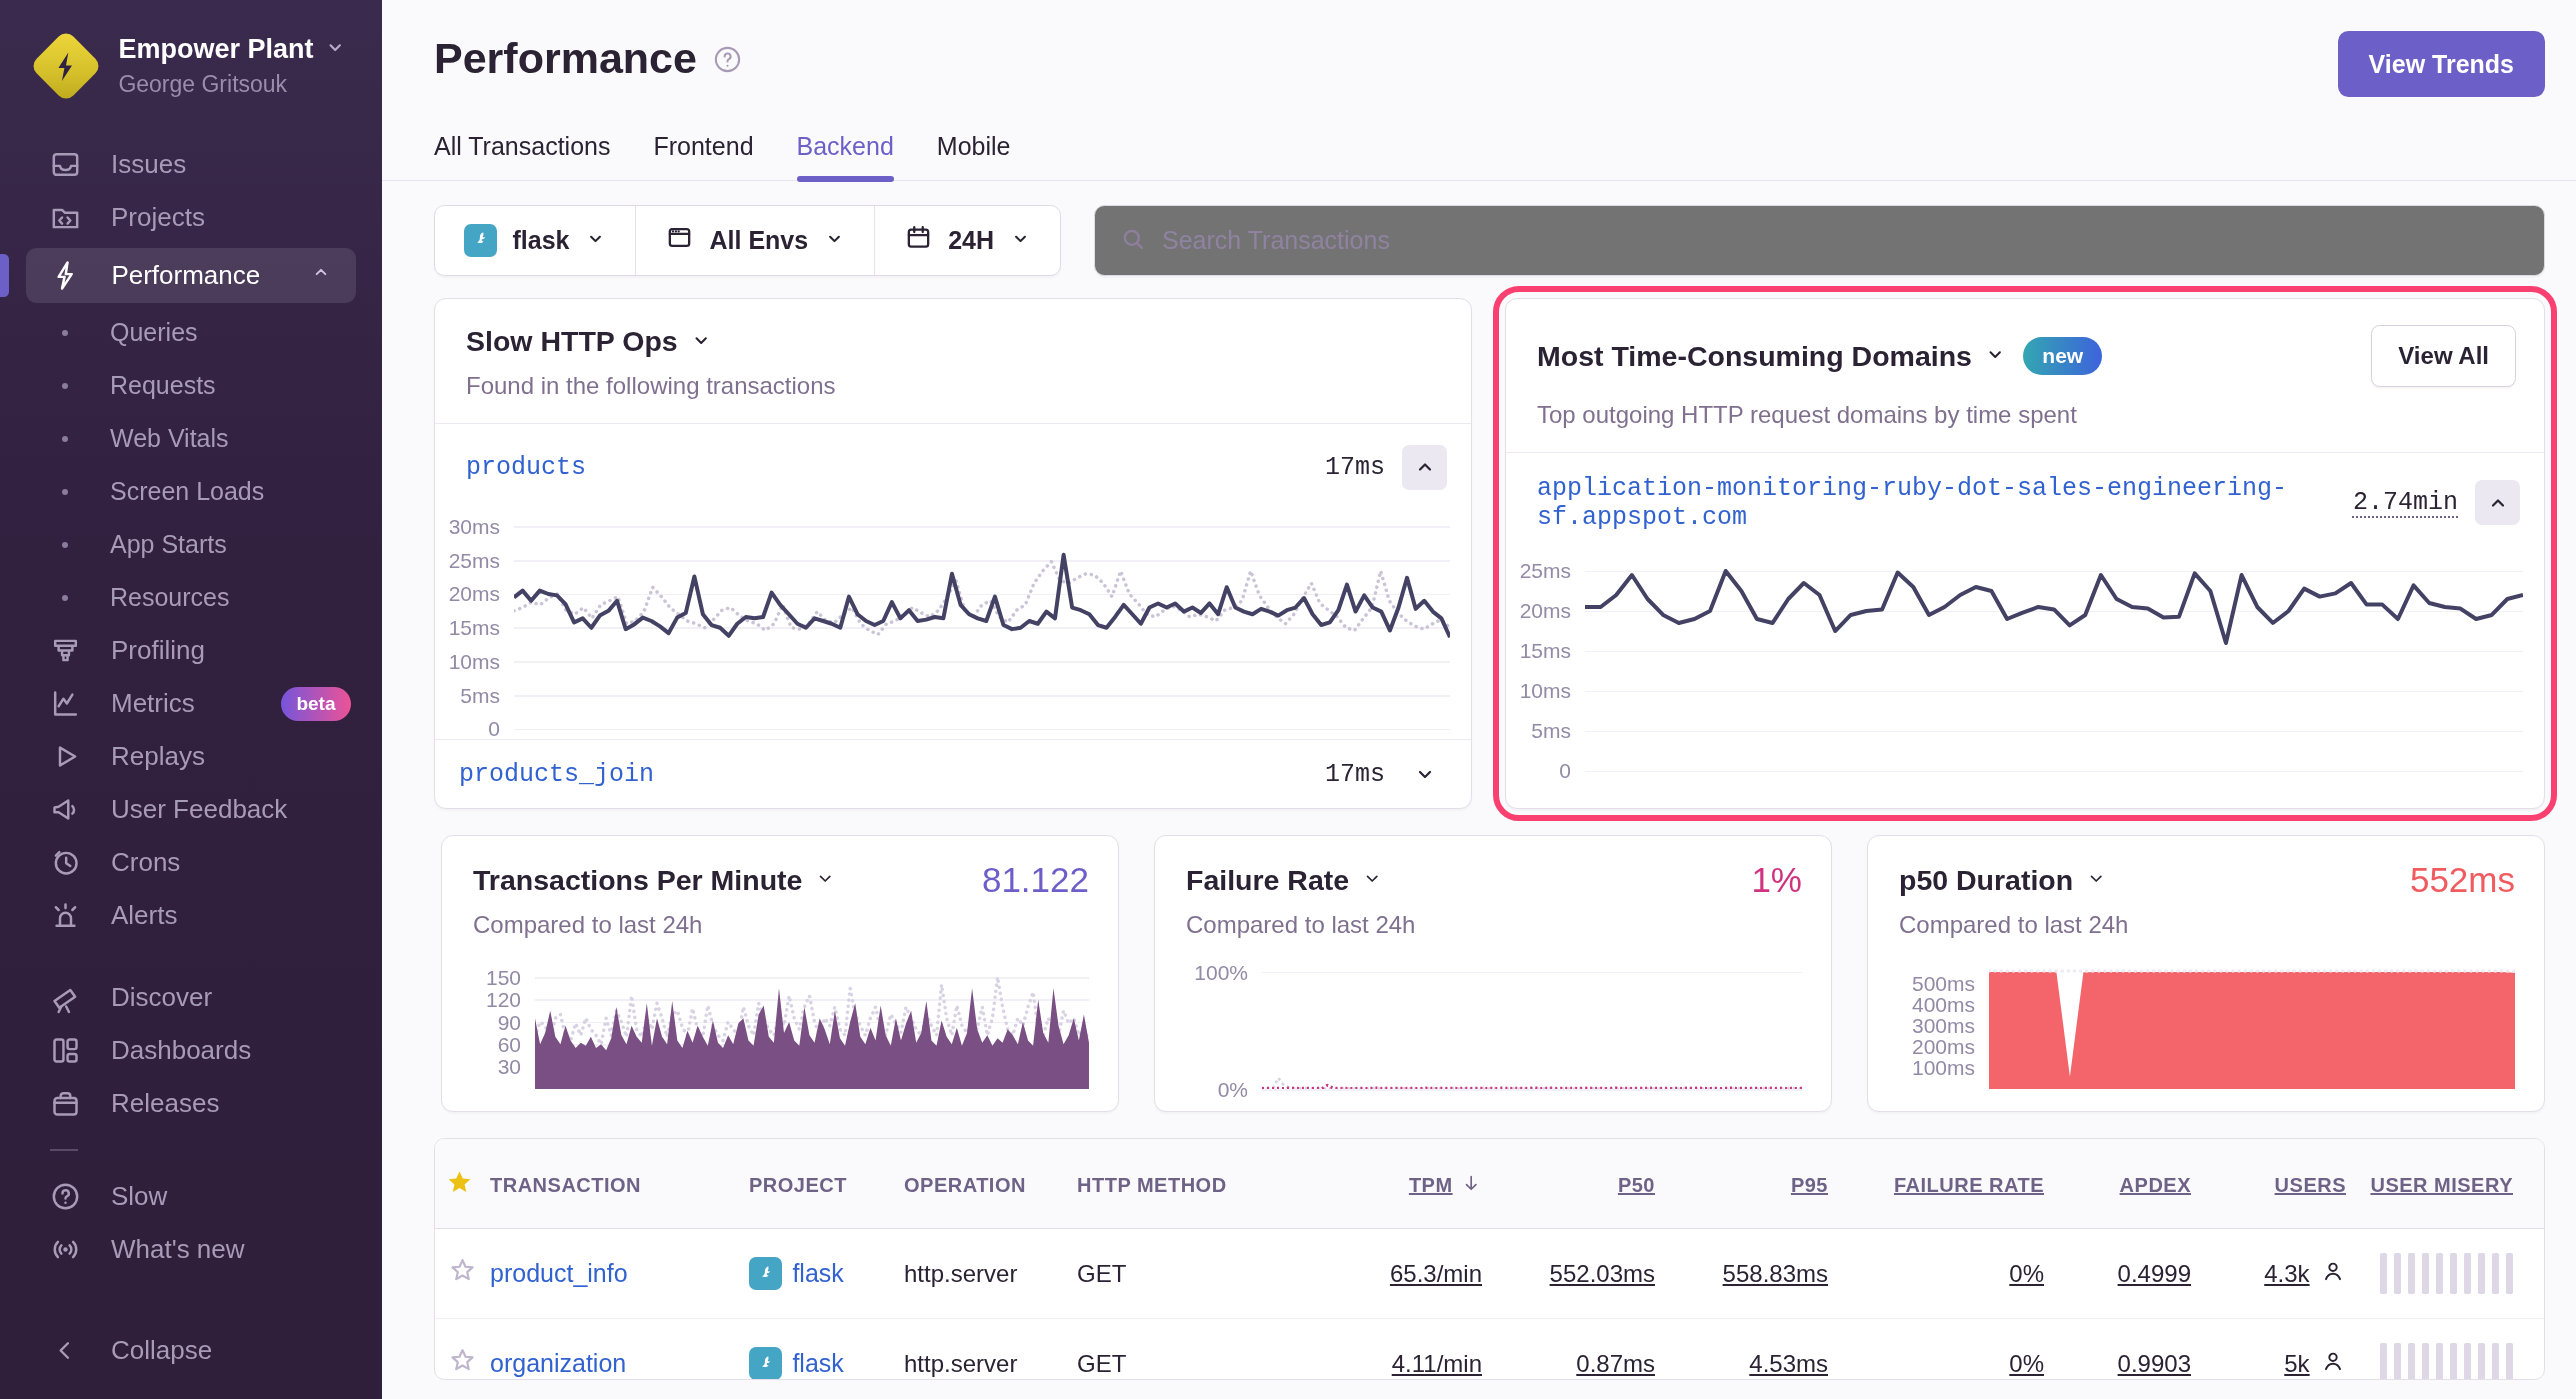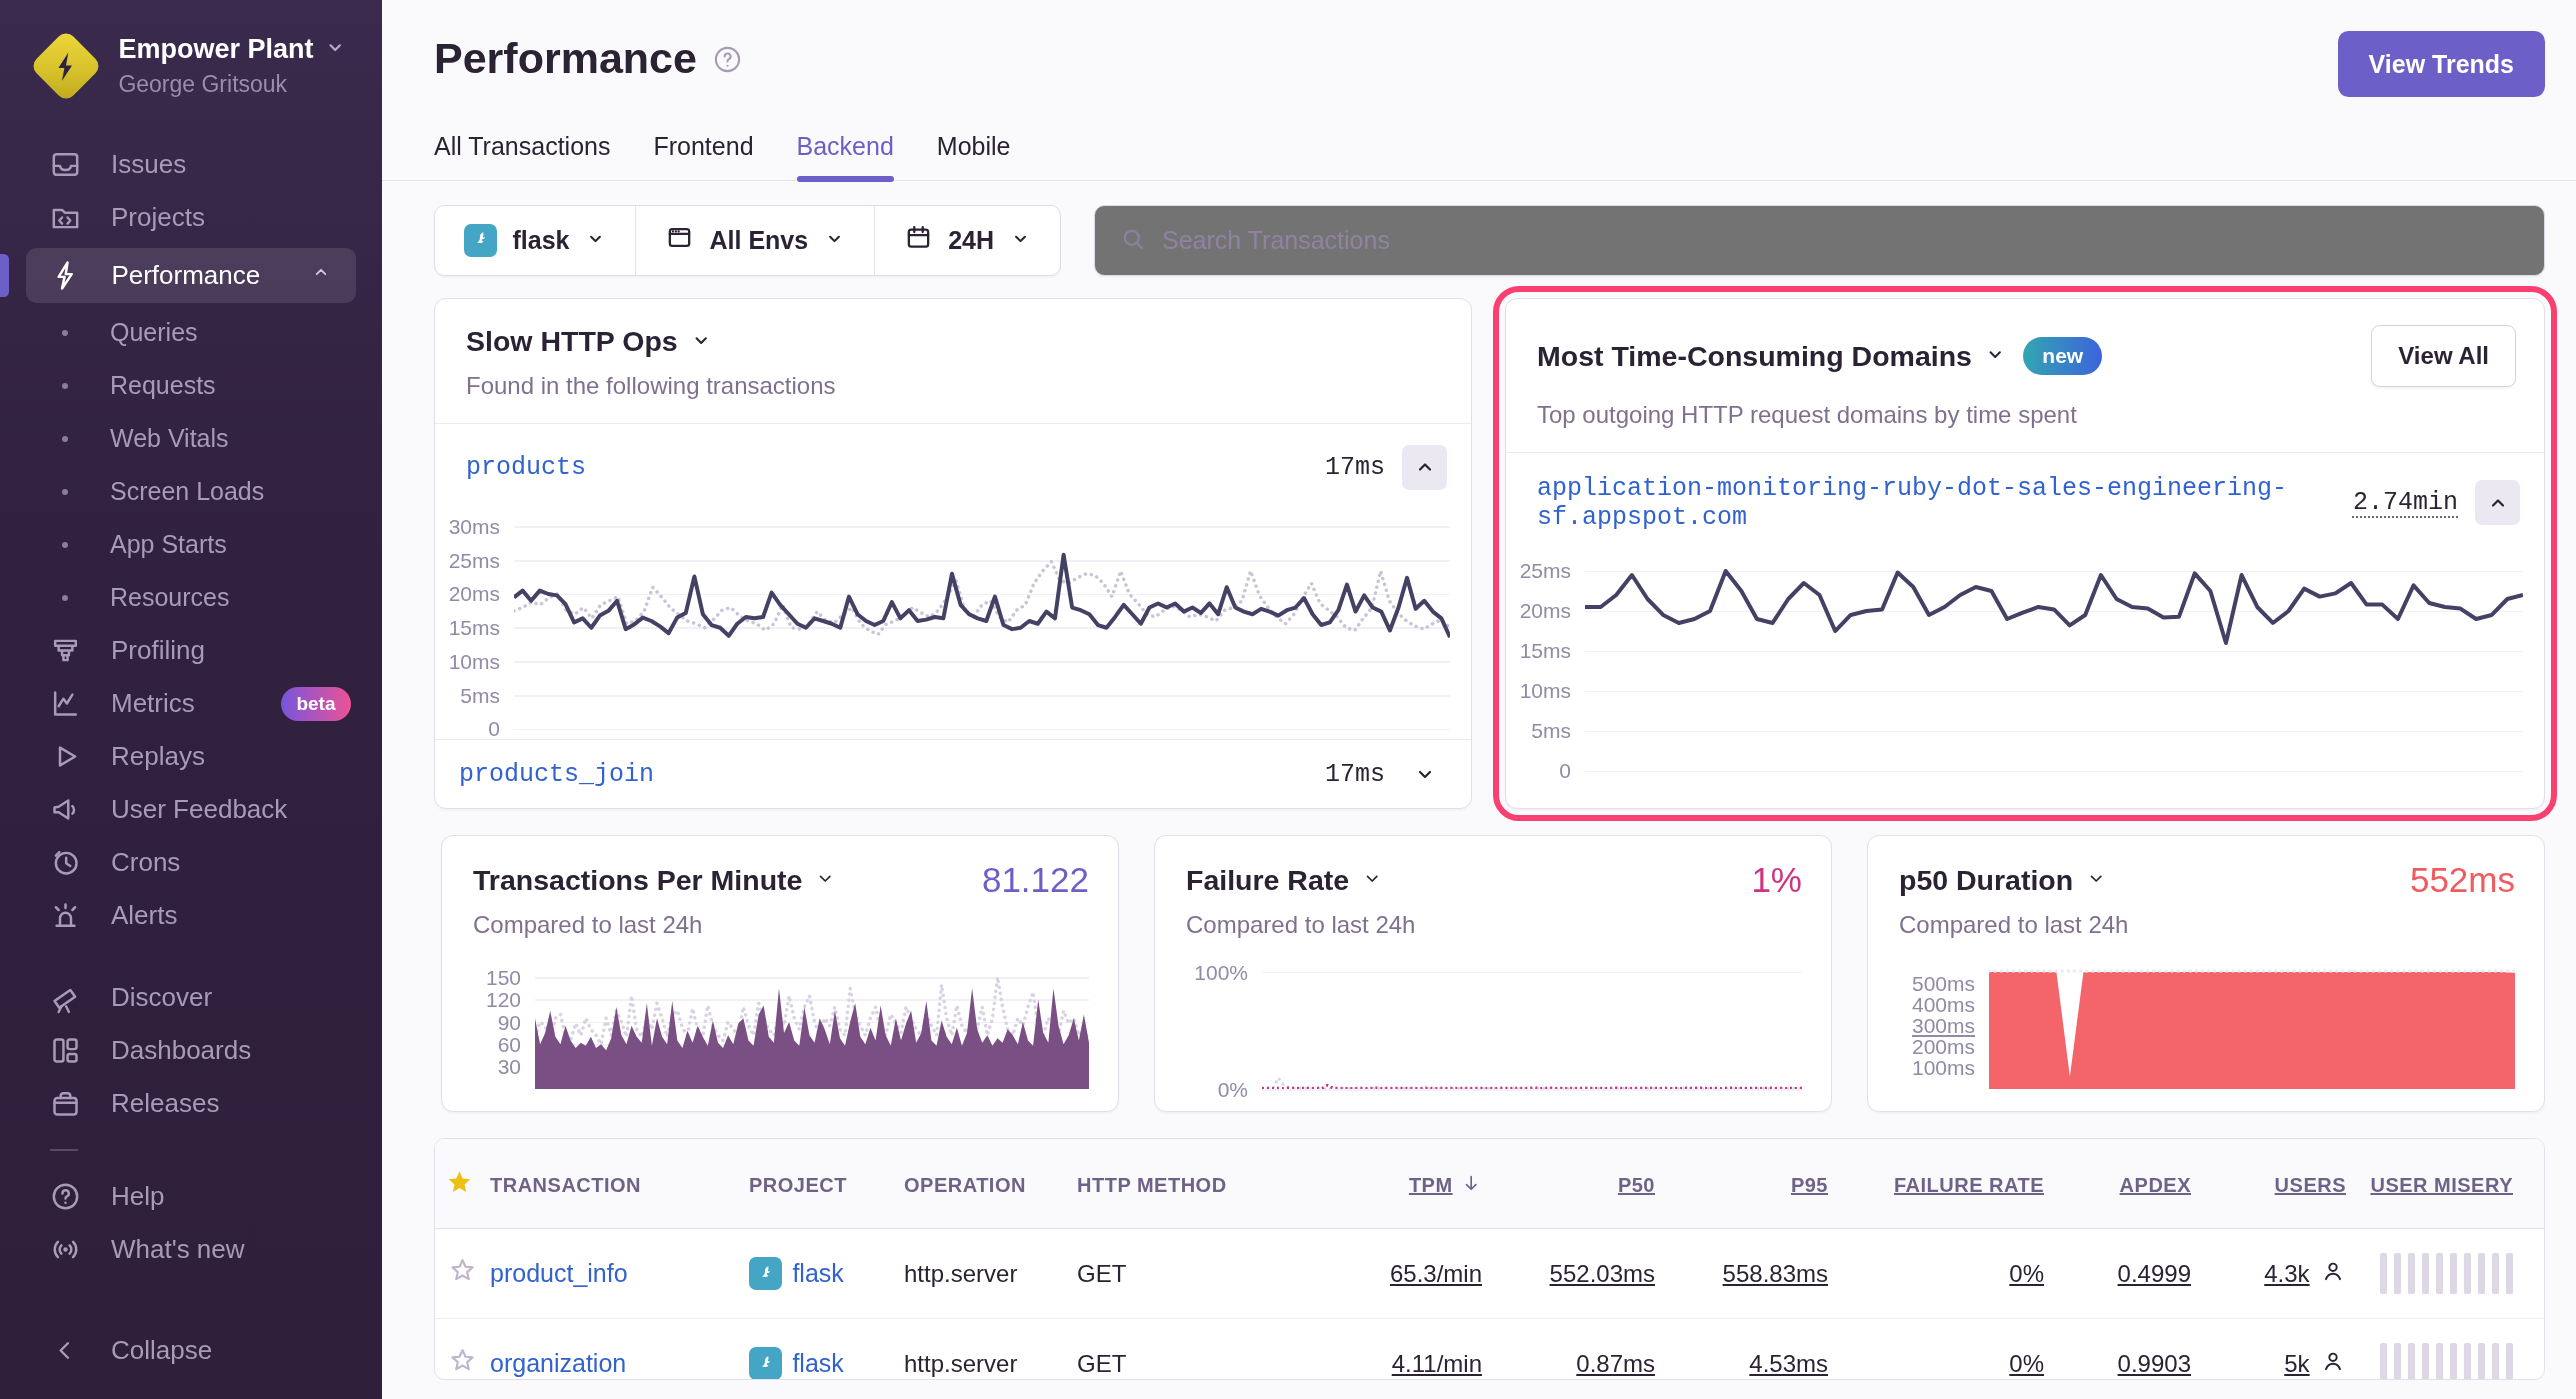--- a/index.html
+++ b/index.html
@@ -285,21 +285,21 @@
         </div>
         <div class="nav-divider"></div>
         <div class="nav-item">
           <span class="ic">
             <svg width="33" height="33" viewBox="0 0 24 24" fill="none" stroke="currentColor" stroke-width="1.8" stroke-linecap="round" stroke-linejoin="round">
               <circle cx="12" cy="12" r="8.5"></circle>
               <path d="M9.8 9.8a2.3 2.3 0 1 1 3.2 2.1c-.8.3-1 .8-1 1.6"></path>
               <path d="M12 16.5h.01"></path>
             </svg>
           </span>
-          <span>Help</span>
+          <span>Slow</span>
         </div>
         <div class="nav-item">
           <span class="ic">
             <svg width="33" height="33" viewBox="0 0 24 24" fill="none" stroke="currentColor" stroke-width="1.8" stroke-linecap="round" stroke-linejoin="round">
               <circle cx="12" cy="12" r="1.6" fill="currentColor" stroke="none"></circle>
               <path d="M9 15a4.2 4.2 0 0 1 0-6M15 9a4.2 4.2 0 0 1 0 6M6.5 17.5a7.7 7.7 0 0 1 0-11M17.5 6.5a7.7 7.7 0 0 1 0 11"></path>
             </svg>
           </span>
           <span>What's new</span>
         </div>
@@ -579,21 +579,21 @@
                     <path d="m7 10 5 5 5-5"></path>
                   </svg></span>
        </div>
        <span class="metric-value" style="color:#F05B60">552ms</span>
      </div>
      <div class="panel-sub">Compared to last 24h</div>
      <div class="chart small">
               <div class="ylabels" style="width: 90px;">
                 <span style="top: calc(13.7931% - 11.2px);">500ms</span>
                 <span style="top: calc(31.0345% - 11.2px);">400ms</span>
-                <span style="top: calc(48.2759% - 11.2px); text-decoration: underline;">300ms</span>
+                <span style="top: calc(48.2759% - 11.2px);">300ms</span>
                 <span style="top: calc(65.5172% - 11.2px);">200ms</span>
                 <span style="top: calc(82.7586% - 11.2px);">100ms</span>
               </div>
               <div class="plot">
                 <svg viewBox="0 0 1000 300" preserveAspectRatio="none">
                   <polygon points="0,300 0.0,14.5 25.6,14.5 51.3,14.5 76.9,14.5 102.6,14.5 128.2,15.0 153.8,270.0 179.5,15.0 205.1,14.5 230.8,14.5 256.4,14.5 282.1,14.5 307.7,14.5 333.3,14.5 359.0,14.5 384.6,14.5 410.3,14.5 435.9,14.5 461.5,14.5 487.2,14.5 512.8,14.5 538.5,14.5 564.1,14.5 589.7,14.5 615.4,14.5 641.0,14.5 666.7,14.5 692.3,14.5 717.9,14.5 743.6,14.5 769.2,14.5 794.9,14.5 820.5,14.5 846.2,14.5 871.8,14.5 897.4,14.5 923.1,14.5 948.7,14.5 974.4,14.5 1000.0,16.6 1000,300" fill="#F3646B"></polygon>
                   <polyline points="0.0,11.9 25.6,11.9 51.3,11.9 76.9,11.9 102.6,11.9 128.2,11.9 153.8,11.9 179.5,11.9 205.1,11.9 230.8,11.9 256.4,11.9 282.1,11.9 307.7,11.9 333.3,11.9 359.0,11.9 384.6,11.9 410.3,11.9 435.9,11.9 461.5,11.9 487.2,11.9 512.8,11.9 538.5,11.9 564.1,11.9 589.7,11.9 615.4,11.9 641.0,11.9 666.7,11.9 692.3,11.9 717.9,11.9 743.6,11.9 769.2,11.9 794.9,11.9 820.5,11.9 846.2,11.9 871.8,11.9 897.4,11.9 923.1,11.9 948.7,11.9 974.4,11.9 1000.0,11.9" fill="none" stroke="#EFEAF2" stroke-width="3.5" vector-effect="non-scaling-stroke" stroke-linejoin="round" stroke-dasharray="0.1 6" stroke-linecap="round"></polyline>
                 </svg>
               </div>
             </div>

